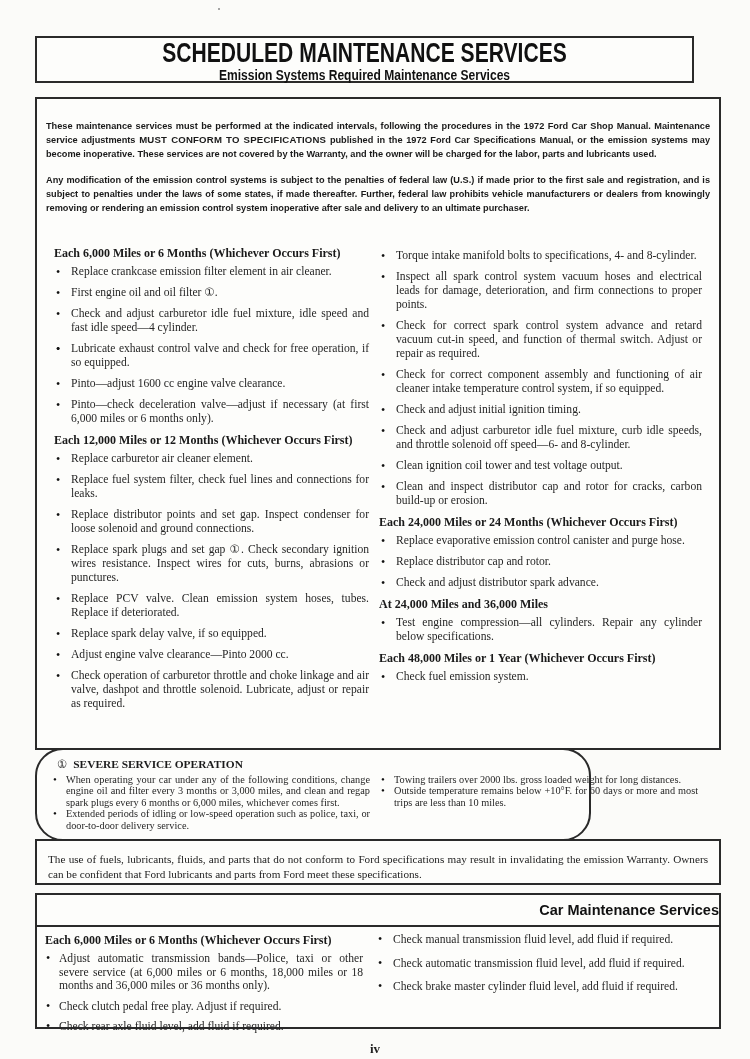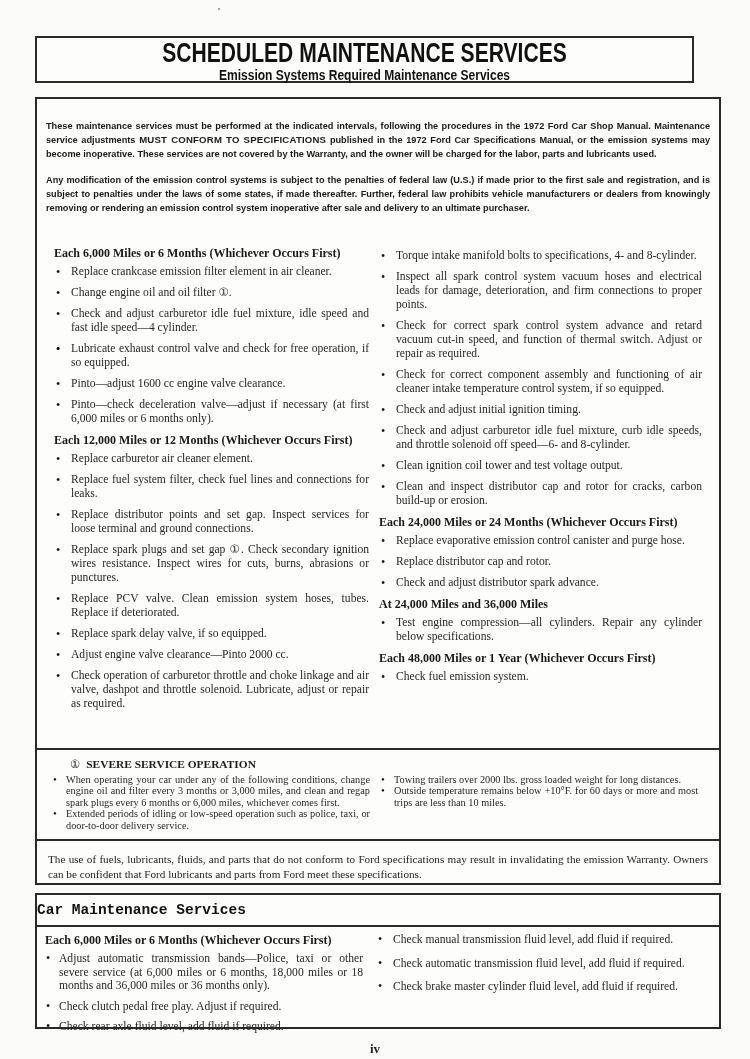--- a/index.html
+++ b/index.html
@@ -28,36 +28,36 @@
   .notice-p b.em { font-size: 9.6px; letter-spacing: 0.2px; }
   
   #main-box { left: 35px; top: 220px; width: 686px; height: 530px; border-top: none; }
   .col { position: absolute; top: 26px; font-size: 11.6px; line-height: 14px; }
   #col-left { left: 17px; width: 315px; }
   #col-right { left: 342px; width: 323px; top: 29px; }
   .sec-head { font-weight: bold; font-size: 12px; line-height: 15px; margin: 0 0 4px 0; color: #1a1a1a; }
   .item { position: relative; padding-left: 17px; margin: 0 0 7px 0; text-align: justify; color: #262626; }
   .bullet { position: absolute; left: 2px; top: 0px; font-size: 12px; color: #111; }
   
-  #severe-box { left: 35px; top: 748px; width: 686px; height: 93px; padding: 7px 33px; }
+  #severe-box { left: 35px; top: 748px; width: 556px; height: 93px; padding: 7px 20px; border-radius: 28px; }
   #severe-title { font-weight: bold; font-size: 11.4px; line-height: 14px; margin-bottom: 3px; }
   #severe-title .circ { font-weight: normal; margin-right: 6px; }
   .sv-col { position: absolute; top: 24px; font-size: 10.3px; line-height: 11.4px; color: #262626; }
   #sv-left { left: 15px; width: 318px; }
   #sv-right { left: 343px; width: 318px; }
   .sv-item { position: relative; padding-left: 14px; text-align: justify; margin-bottom: 0px; }
   .sv-item .bullet { font-size: 11px; left: 1px; }
   
   #warranty-box { left: 35px; top: 839px; width: 686px; height: 46px; padding: 11px 11px 0 11px; }
   #warranty-text { font-size: 11.2px; line-height: 15px; text-align: justify; margin: 0; color: #222; }
   
   #car-box { left: 35px; top: 893px; width: 686px; height: 136px; }
   #car-title {
-    height: 30px; border-bottom: 2px solid #2a2a2a; text-align: left;
-    font-family: Liberation Mono, monospace; font-weight: bold; font-size: 14.5px; line-height: 30px; color: #111;
+    height: 30px; border-bottom: 2px solid #2a2a2a; text-align: right;
+    font-family: Liberation Sans, sans-serif; font-weight: bold; font-size: 14.5px; line-height: 30px; color: #111;
   }
   .car-col { position: absolute; top: 38px; font-size: 11.6px; line-height: 13.5px; color: #262626; }
   #car-left { left: 8px; width: 318px; }
   #car-right { left: 340px; width: 320px; }
   #car-left .sec-head { font-size: 12px; margin-bottom: 4px; }
   .car-item { position: relative; padding-left: 14px; margin-bottom: 7px; text-align: justify; }
   .car-item .bullet { left: 1px; }
   #car-right .car-item { margin-bottom: 10px; padding-left: 16px; }
   #page-number { position: absolute; left: 0; width: 750px; top: 1041px; text-align: center; font-weight: bold; font-size: 13px; color: #222; }
   .speck { position: absolute; width: 2px; height: 2px; background: #888; border-radius: 1px; }
@@ -76,30 +76,30 @@
 <div class="box" id="notice-box">
   <p class="notice-p"><span>These maintenance services must be performed at the indicated intervals, following the procedures in the 1972 Ford Car Shop Manual. Maintenance service adjustments </span><b class="em">MUST CONFORM TO SPECIFICATIONS</b><span> published in the 1972 Ford Car Specifications Manual, or the emission systems may become inoperative. These services are not covered by the Warranty, and the owner will be charged for the labor, parts and lubricants used.</span></p>
   <p class="notice-p">Any modification of the emission control systems is subject to the penalties of federal law (U.S.) if made prior to the first sale and registration, and is subject to penalties under the laws of some states, if made thereafter. Further, federal law prohibits vehicle manufacturers or dealers from knowingly removing or rendering an emission control system inoperative after sale and delivery to an ultimate purchaser.</p>
   <p class="notice-p">In Canada, any modification of the emission control systems is subject to applicable penalties prescribed by federal or provincial laws.</p>
 </div>
 
 <div class="box" id="main-box">
   <div class="col" id="col-left">
       <div class="sec-head">Each 6,000 Miles or 6 Months (Whichever Occurs First)</div>
       <div class="item"><span class="bullet">•</span><span>Replace crankcase emission filter element in air cleaner.</span></div>
-      <div class="item"><span class="bullet">•</span><span>Change engine oil and oil filter ①.</span></div>
+      <div class="item"><span class="bullet">•</span><span>First engine oil and oil filter ①.</span></div>
       <div class="item"><span class="bullet">•</span><span>Check and adjust carburetor idle fuel mixture, idle speed and fast idle speed—4 cylinder.</span></div>
       <div class="item"><span class="bullet">•</span></div>
       <div class="item"><span class="bullet">•</span><span>Lubricate exhaust control valve and check for free operation, if so equipped.</span></div>
       <div class="item"><span class="bullet">•</span><span>Pinto—adjust 1600 cc engine valve clearance.</span></div>
       <div class="item"><span class="bullet">•</span><span>Pinto—check deceleration valve—adjust if necessary (at first 6,000 miles or 6 months only).</span></div>
       <div class="sec-head">Each 12,000 Miles or 12 Months (Whichever Occurs First)</div>
       <div class="item"><span class="bullet">•</span><span>Replace carburetor air cleaner element.</span></div>
       <div class="item"><span class="bullet">•</span><span>Replace fuel system filter, check fuel lines and connections for leaks.</span></div>
-      <div class="item"><span class="bullet">•</span><span>Replace distributor points and set gap. Inspect services for loose terminal and ground connections.</span></div>
+      <div class="item"><span class="bullet">•</span><span>Replace distributor points and set gap. Inspect condenser for loose solenoid and ground connections.</span></div>
       <div class="item"><span class="bullet">•</span><span>Replace spark plugs and set gap ①. Check secondary ignition wires resistance. Inspect wires for cuts, burns, abrasions or punctures.</span></div>
       <div class="item"><span class="bullet">•</span><span>Replace PCV valve. Clean emission system hoses, tubes. Replace if deteriorated.</span></div>
       <div class="item"><span class="bullet">•</span><span>Replace spark delay valve, if so equipped.</span></div>
       <div class="item"><span class="bullet">•</span><span>Adjust engine valve clearance—Pinto 2000 cc.</span></div>
       <div class="item"><span class="bullet">•</span><span>Check operation of carburetor throttle and choke linkage and air valve, dashpot and throttle solenoid. Lubricate, adjust or repair as required.</span></div>
     </div>
   <div class="col" id="col-right">
       <div class="item"><span class="bullet">•</span><span>Torque intake manifold bolts to specifications, 4- and 8-cylinder.</span></div>
       <div class="item"><span class="bullet">•</span><span>Inspect all spark control system vacuum hoses and electrical leads for damage, deterioration, and firm connections to proper points.</span></div>
       <div class="item"><span class="bullet">•</span><span>Check for correct spark control system advance and retard vacuum cut-in speed, and function of thermal switch. Adjust or repair as required.</span></div>

